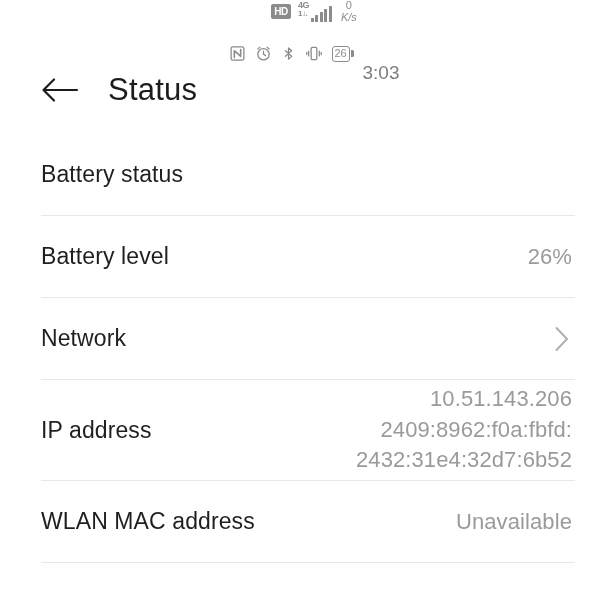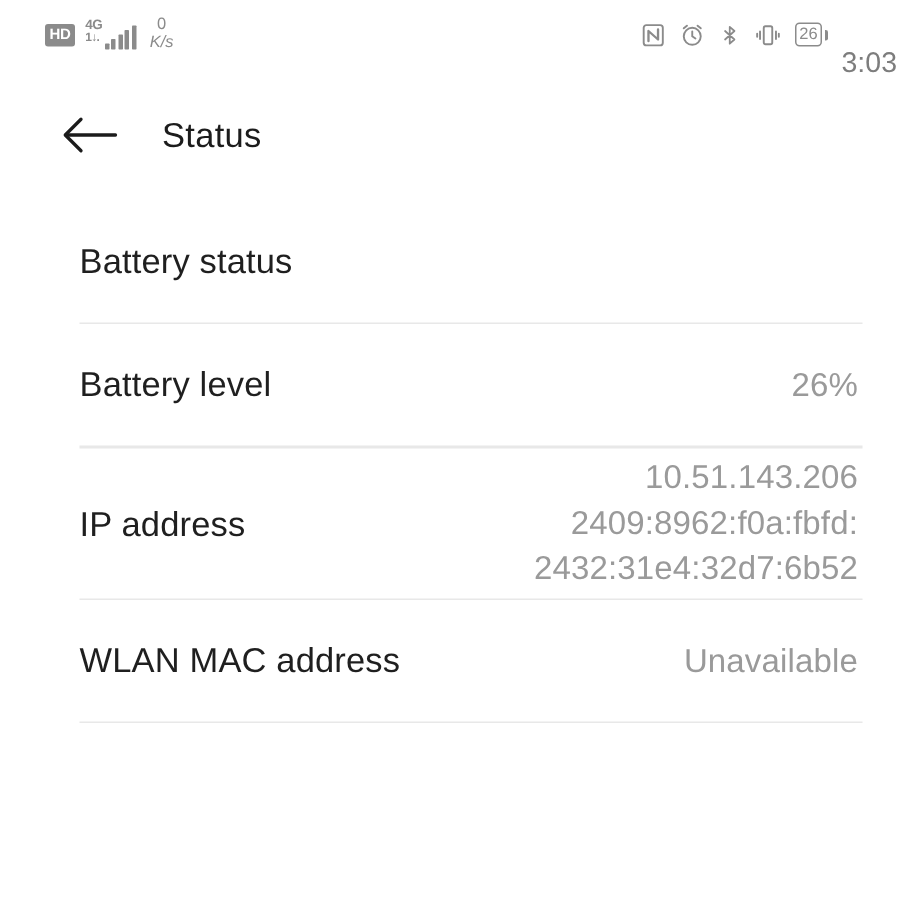--- a/index.html
+++ b/index.html
@@ -24,20 +24,21 @@
   
   .statusbar {
     position: relative;
     height: 46px;
     width: 100%;
     display: flex;
     align-items: center;
     justify-content: space-between;
     padding: 0 14px 0 30px;
     box-sizing: border-box;
+    flex-direction: column;
   }
   .sb-left {
     display: flex;
     align-items: center;
     gap: 7px;
   }
   .sb-right {
     display: flex;
     align-items: center;
     gap: 9px;
@@ -159,31 +160,30 @@
   }
   .back-btn {
     width: 40px;
     height: 40px;
     display: flex;
     align-items: center;
     justify-content: flex-start;
     cursor: pointer;
   }
   .page-title {
-    font-size: 23px;
+    font-size: 31px;
     color: #1c1c1c;
     font-weight: 400;
     margin-left: 27px;
     letter-spacing: 0.2px;
   }
 
   
   .list {
     padding: 0;
-    margin-left: 12px;
   }
   .row {
     display: flex;
     align-items: center;
     justify-content: space-between;
     padding: 0 40px 0 41px;
     box-sizing: border-box;
     min-height: 81px;
     position: relative;
   }
@@ -299,20 +299,28 @@
       <span class="row-label">Battery status</span>
     </div>
     <div class="divider"></div>
 
     <div class="row">
       <span class="row-label">Battery level</span>
       <span class="row-value">26%</span>
     </div>
     <div class="divider"></div>
 
+    <div class="row">
+      <span class="row-label">Network</span>
+      <span class="chevron">
+        <svg width="16" height="28" viewBox="0 0 16 28" fill="none" stroke="#b0b0b0" stroke-width="2" stroke-linecap="round" stroke-linejoin="round">
+          <path d="M2.5 3 L13 14 L2.5 25"></path>
+        </svg>
+      </span>
+    </div>
     <div class="divider"></div>
 
     <div class="row tall">
       <span class="row-label">IP address</span>
       <span class="row-value multiline">10.51.143.206
 2409:8962:f0a:fbfd:
 2432:31e4:32d7:6b52</span>
     </div>
     <div class="divider"></div>
 

